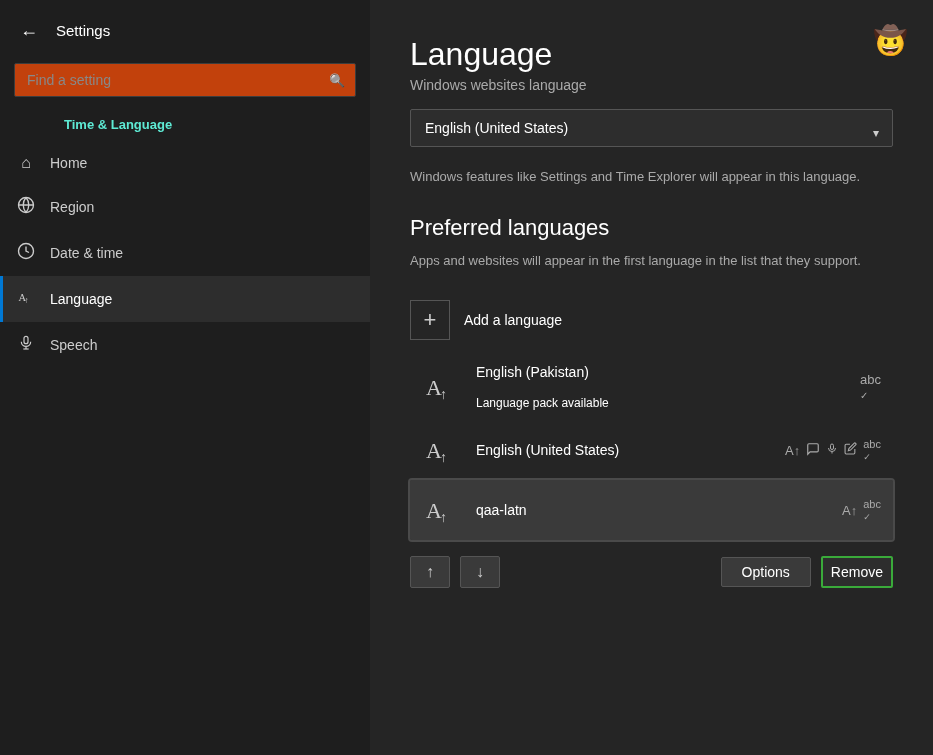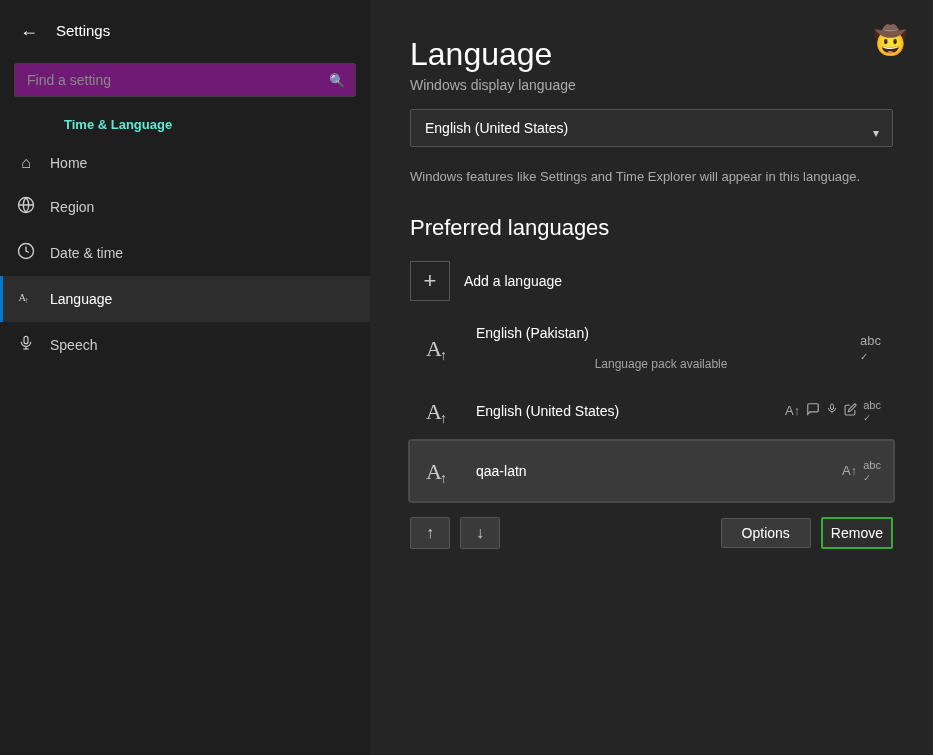--- a/index.html
+++ b/index.html
@@ -45,21 +45,21 @@
       color: #ffffff;
     }
 
     .search-box {
       margin: 8px 14px 14px 14px;
       position: relative;
     }
 
     .search-input {
       width: 100%;
-      background: #701a75;
+      background: #c2410c;
       border: 1px solid #3d3d3d;
       color: #cccccc;
       padding: 8px 36px 8px 12px;
       font-size: 14px;
       outline: none;
       border-radius: 2px;
     }
 
     .search-input::placeholder {
       color: #888;
@@ -243,23 +243,22 @@
       flex: 1;
     }
 
     .lang-name {
       font-size: 14px;
       color: #ffffff;
     }
 
     .lang-sub {
       font-size: 12px;
-      color: #a3a3a3;
+      color: #ffffff;
       margin-top: 16px;
-      text-align: center;
     }
 
     .lang-badges {
       display: flex;
       gap: 6px;
       align-items: center;
       color: #aaaaaa;
       font-size: 13px;
     }
 
@@ -387,32 +386,33 @@
   </div>
 </div>
 
 <div class="main">
 
   <div class="avatar">
     <span>🤠</span>
   </div>
 
   <h1 class="page-title">Language</h1>
-  <p class="section-heading">Windows display language</p>
+  <p class="section-heading">Windows websites language</p>
 
   <div class="select-wrapper">
     <select class="display-lang-select">
       <option>English (United States)</option>
     </select>
     <span class="select-arrow">▾</span>
   </div>
 
   <p class="lang-description">Windows features like Settings and Time Explorer will appear in this language.</p>
 
   <h2 class="preferred-heading">Preferred languages</h2>
+  <p class="preferred-description">Apps and websites will appear in the first language in the list that they support.</p>
 
   <div class="lang-list">
 
     <button class="add-lang-btn">
       <div class="add-icon-box">+</div>
       <span>Add a language</span>
     </button>
 
     <div class="lang-item">
       <div class="lang-icon">

